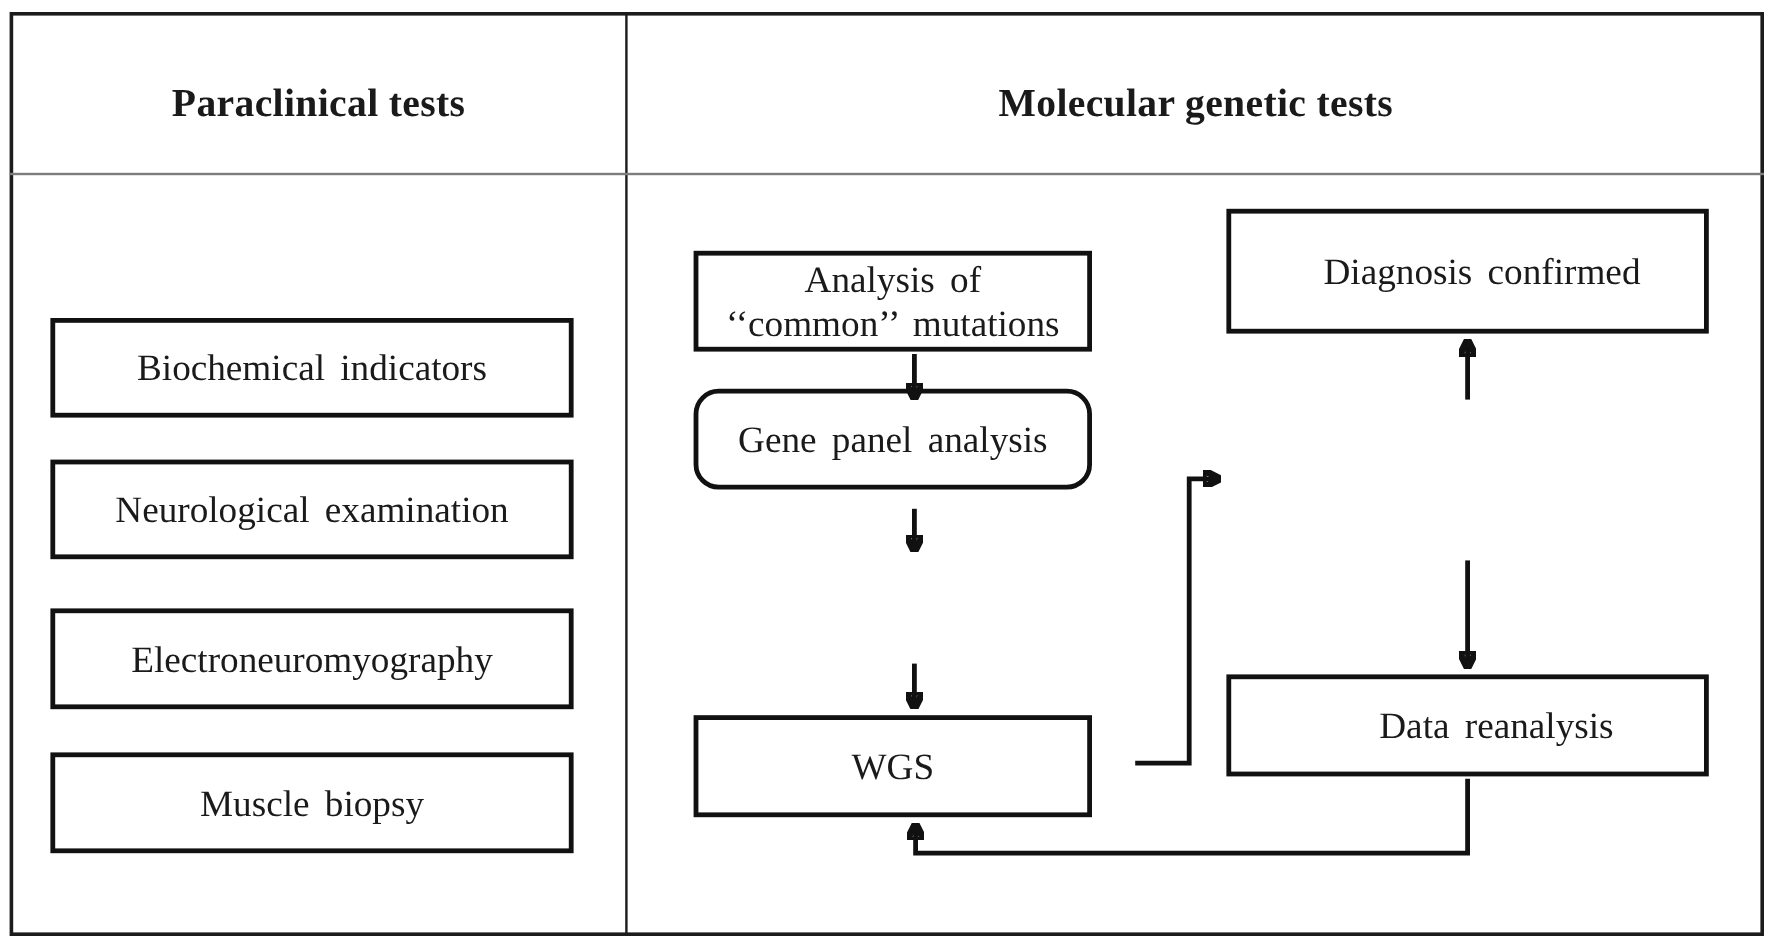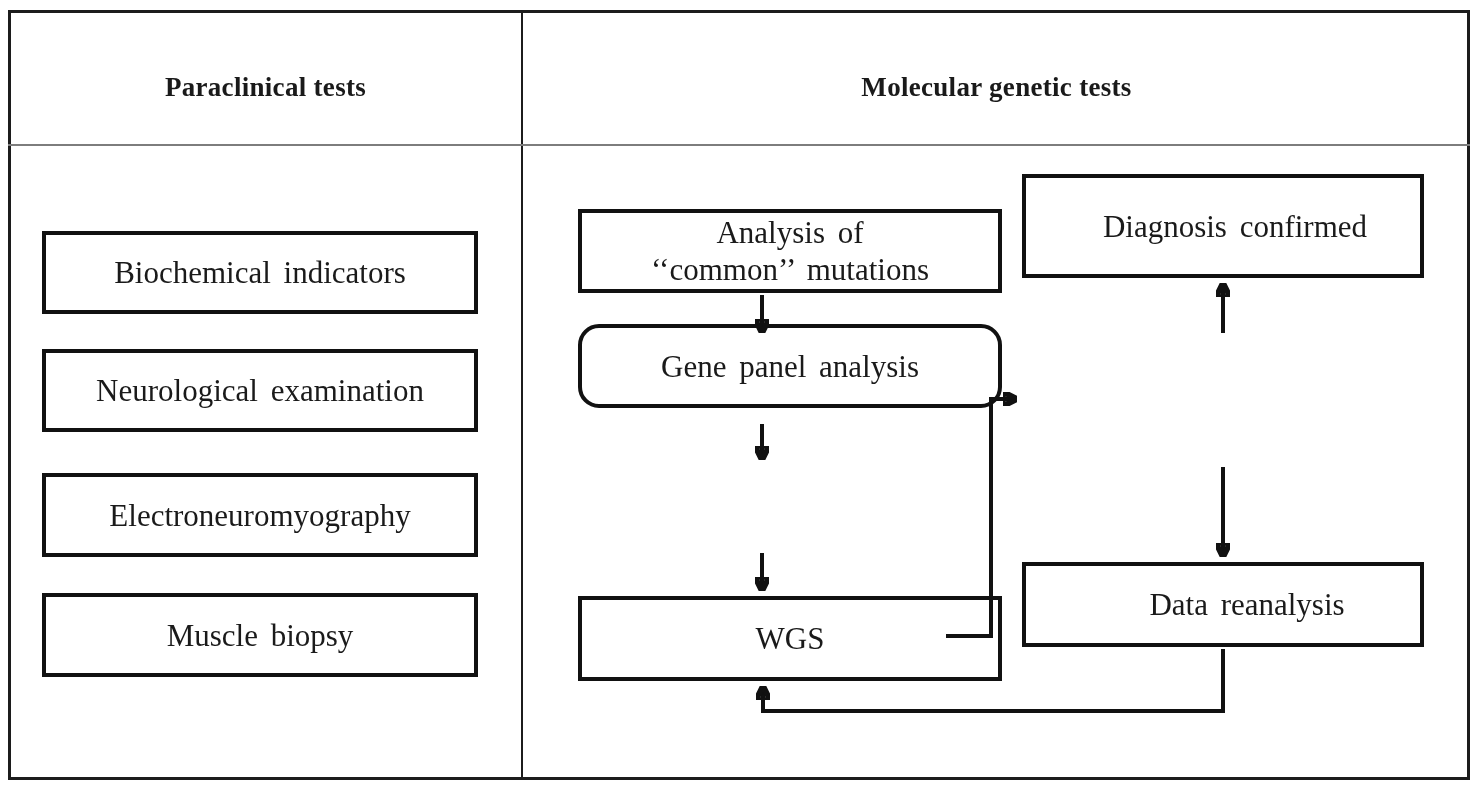--- a/index.html
+++ b/index.html
@@ -29,40 +29,40 @@
     position: absolute;
     left: 8px; top: 144px;
     width: 1462px; height: 2px;
     background: #7d7d7d;
   }
   .header {
     position: absolute;
     top: 35px; height: 105px;
     display: flex; align-items: center; justify-content: center;
     font-weight: 700;
-    font-size: 27px;
+    font-size: 33px;
     letter-spacing: 0.3px;
   }
   .header.left  { left: 8px;   width: 515px; }
   .header.right { left: 523px; width: 947px; }
   .node {
     position: absolute;
     border: 4px solid #111111;
     box-sizing: border-box;
     display: flex; flex-direction: column;
     align-items: center; justify-content: center;
     text-align: center;
     font-size: 31px;
     line-height: 37px;
     word-spacing: 5px;
     background: #ffffff;
   }
   .node .ln { display: block; }
-  .col-left  { left: 42px;   width: 436px; }
-  .col-mid   { left: 578px;  width: 424px; }
+  .col-left  { left: 42px;   width: 436px; margin-top: 34px; }
+  .col-mid   { left: 578px;  width: 332px; }
   .col-right { left: 1022px; width: 402px; }
   svg.arrows {
     position: absolute;
     left: 0; top: 0;
     width: 1479px; height: 786px;
     pointer-events: none;
   }
   svg.arrows path {
     stroke: #111111;
     stroke-width: 4px;

